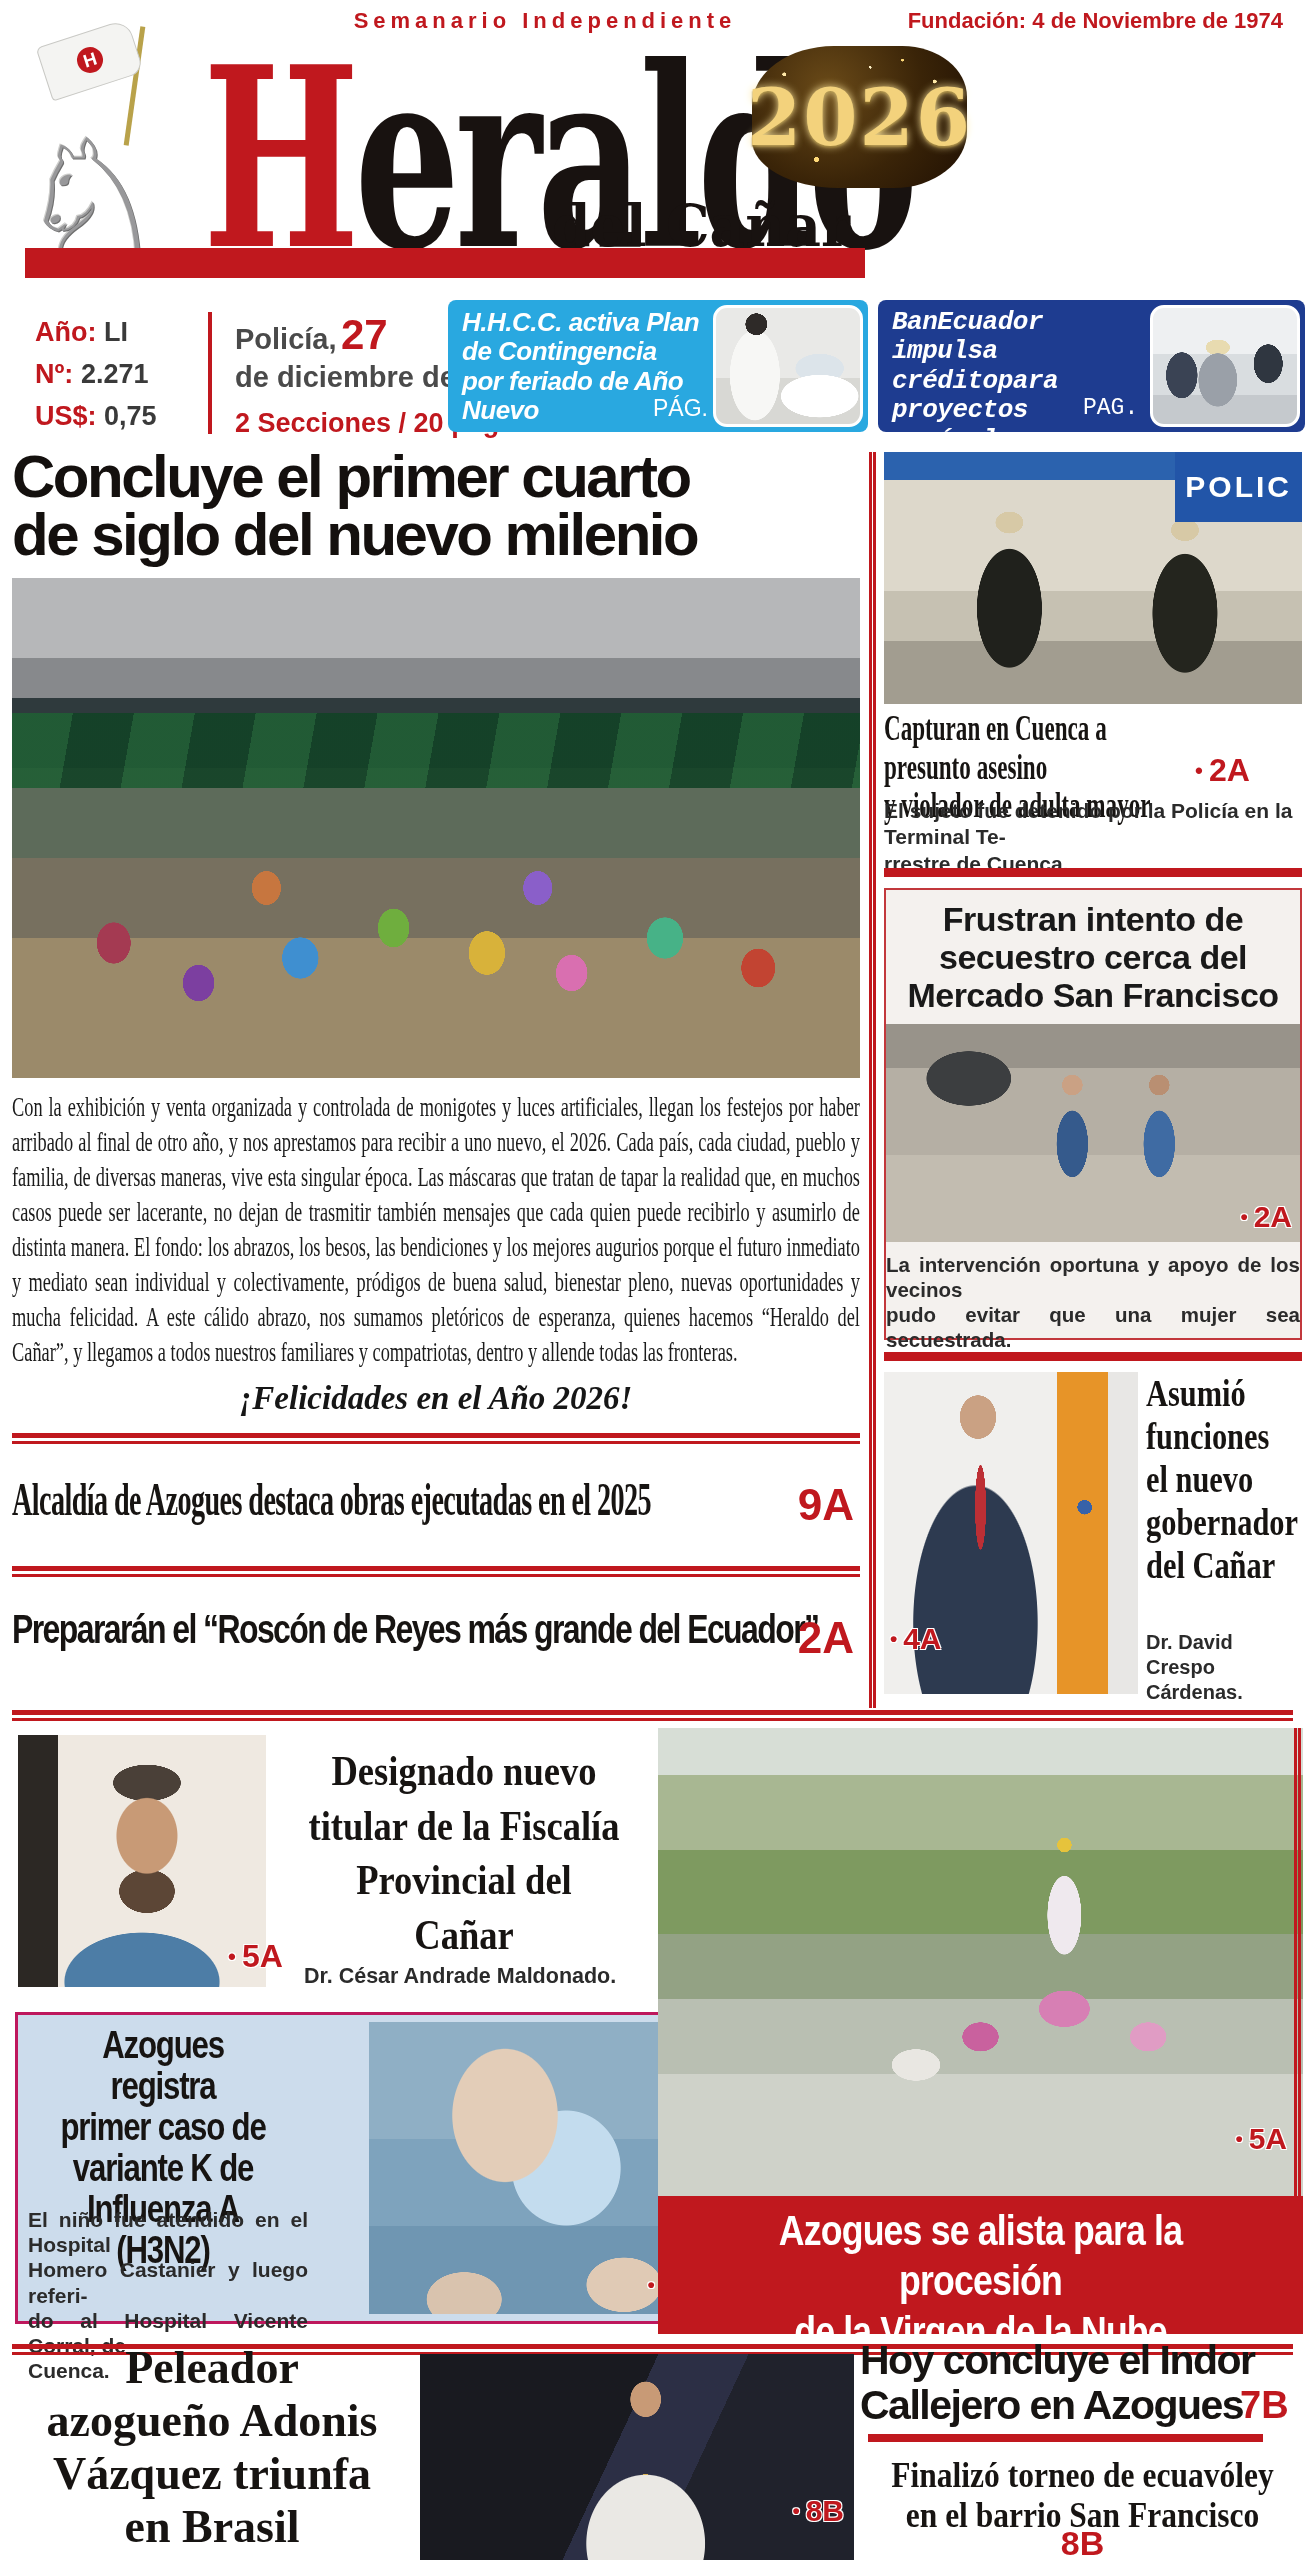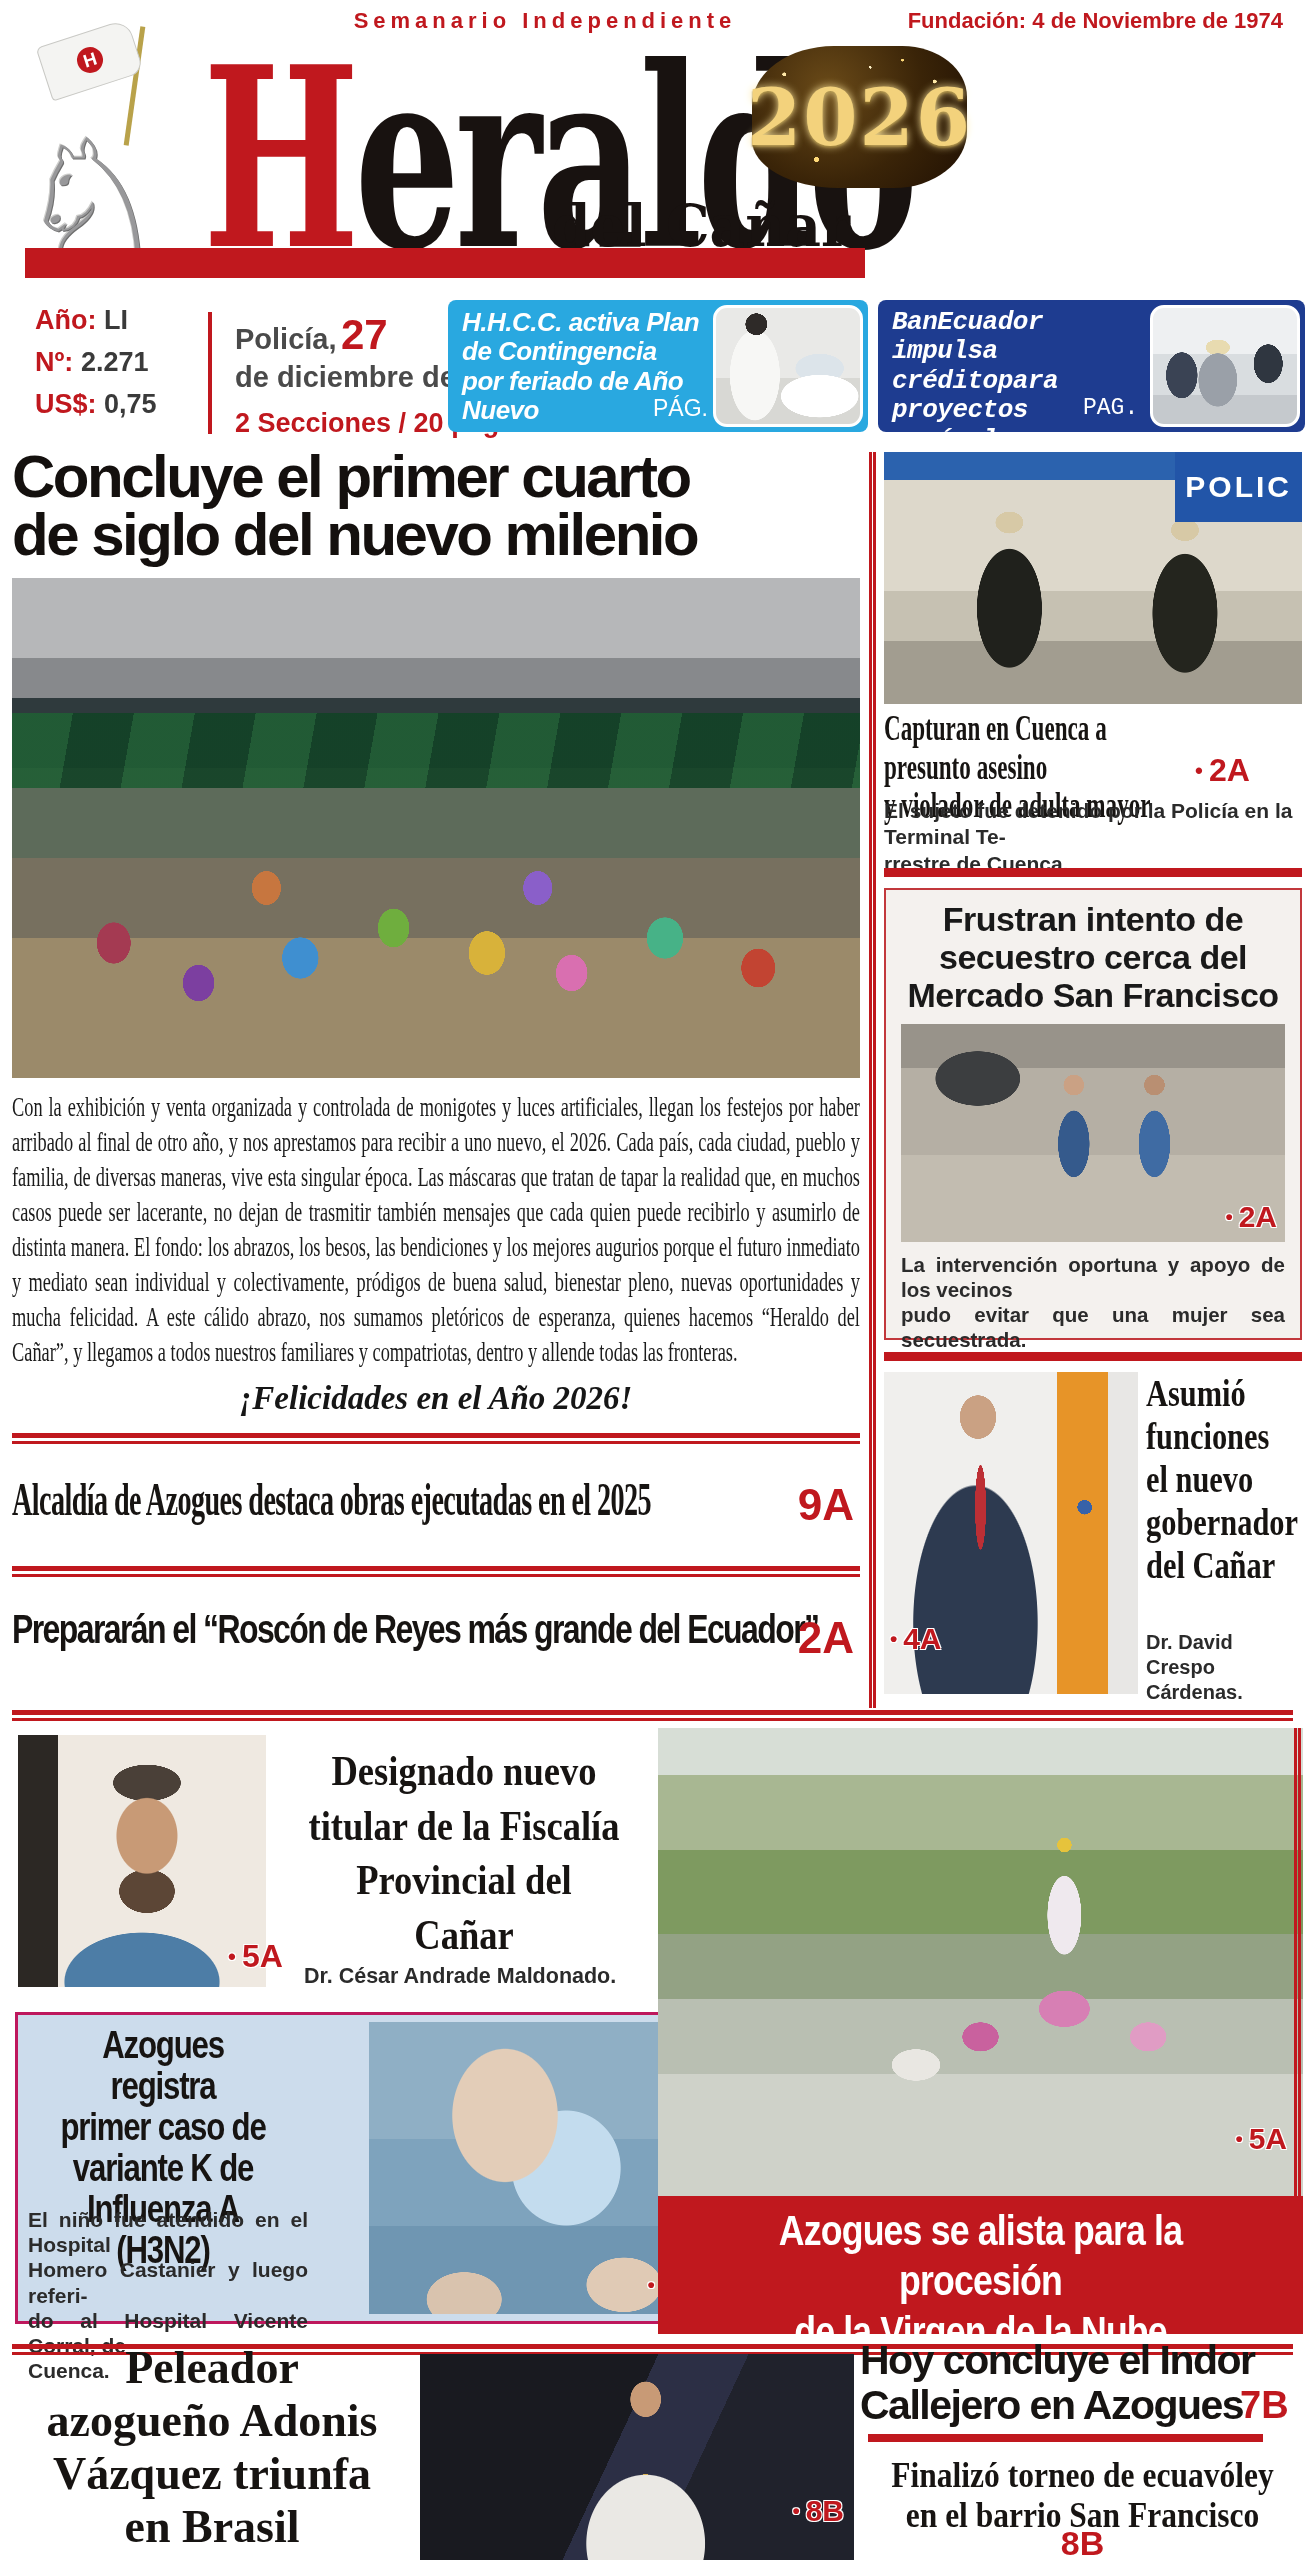--- a/index.html
+++ b/index.html
@@ -33,21 +33,21 @@
 .logo{position:absolute; left:14px; top:24px; width:190px; height:245px;}
 .logo .flag{position:absolute; left:28px; top:8px; width:96px; height:56px; background:#f4f4f2;
   border:1px solid #c9c9c5; transform:rotate(-18deg); border-radius:6px 18px 14px 4px;}
 .logo .flag .hmark{position:absolute; left:34px; top:14px; width:26px; height:26px; border-radius:50%;
   background:var(--red); color:#fff; font-weight:bold; font-size:18px; text-align:center; line-height:26px;}
 .logo .spear{position:absolute; left:118px; top:2px; width:5px; height:120px; background:#b9a24a; transform:rotate(8deg);}
 .logo .knight{position:absolute; left:2px; bottom:-18px; font-size:170px; line-height:1; color:#98989a;
   text-shadow:1px 1px 0 #6f6f6f, -1px -1px 0 #cfcfcd;}
 
 
-.ed-info{position:absolute; left:35px; top:300px; font-size:27px; font-weight:bold; line-height:1.55;}
+.ed-info{position:absolute; left:35px; top:312px; font-size:27px; font-weight:bold; line-height:1.55;}
 .ed-info .lab{color:var(--red);} .ed-info .val{color:#3a3a3a; font-weight:bold;}
 .ed-vrule{position:absolute; left:208px; top:312px; width:4px; height:122px; background:var(--red);}
 .ed-date{position:absolute; left:235px; top:310px; line-height:1.2;}
 .ed-date .wd{color:#4a4a4a; font-weight:bold; font-size:29px;}
 .ed-date .day{color:var(--red); font-weight:800; font-size:42px;}
 .ed-date .rest{color:#4a4a4a; font-weight:bold; font-size:29px;}
 .ed-date .yr{color:var(--red); font-weight:800; font-size:29px;}
 .ed-date .secs{color:var(--red); font-weight:800; font-size:27px; margin-top:12px;}
 
 .promo{position:absolute; top:300px; height:132px; border-radius:8px; color:#fff;}
@@ -90,21 +90,21 @@
   transform-origin:0 50%; white-space:nowrap; padding-top:16px;}
 .strip .spg{position:absolute; right:6px; top:22px; font-size:44px;}
 
 
 .cap-head{position:absolute; left:884px; top:710px; width:418px; font-size:35px; line-height:1.1;
   transform:scaleX(.66); transform-origin:0 0; white-space:pre-line; }
 .cap-badge{position:absolute; left:1195px; top:752px; font-size:32px;}
 .caption{font-family:"Liberation Sans",sans-serif; font-weight:bold; color:#2b2b2b;}
 .cap-capt{position:absolute; left:884px; top:798px; width:418px; font-size:21px; line-height:1.25; white-space:pre-line;}
 .kbox{position:absolute; left:884px; top:888px; width:418px; height:452px; background:#f4f1ee;
-  border:2px solid #c2383c; padding:10px 15px;}
+  border:2px solid #c2383c; padding:10px 0;}
 .kbox .khead{font-size:34px; line-height:1.12; text-align:center; letter-spacing:-.5px; color:#191919;}
 .kbox .kphoto{position:relative; width:100%; height:218px; margin-top:10px;}
 .kbox .kcapt{margin-top:10px; font-size:20.5px; line-height:1.22; text-align:justify; white-space:pre-line;}
 .gov-head{position:absolute; left:1146px; top:1372px; width:190px; font-size:38px; line-height:1.13;
   transform:scaleX(.8); transform-origin:0 0; white-space:pre-line;}
 .gov-capt{position:absolute; left:1146px; top:1630px; width:160px; font-size:20px; line-height:1.25; white-space:pre-line;}
 
 
 .fis-head{position:absolute; left:276px; top:1744px; width:376px; text-align:center; font-size:43px;
   line-height:1.27; transform:scaleX(.85); transform-origin:50% 0; white-space:pre-line;}

